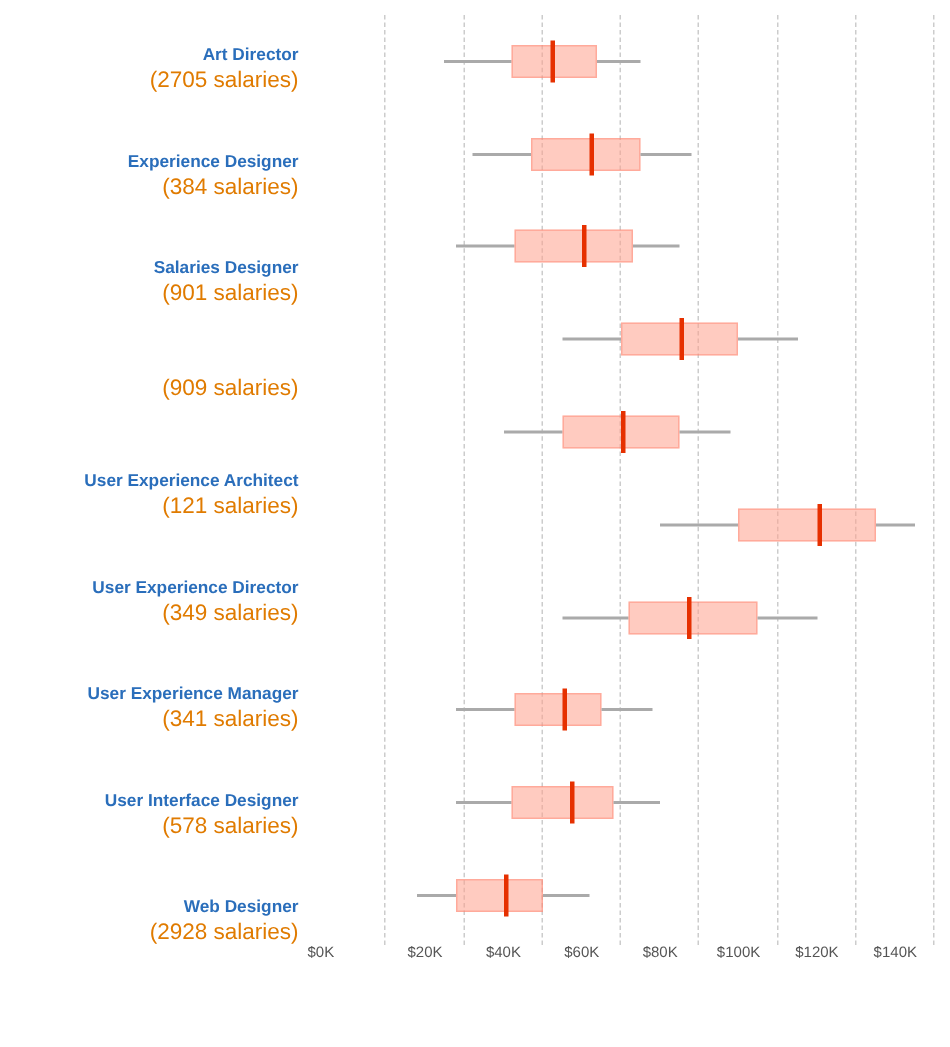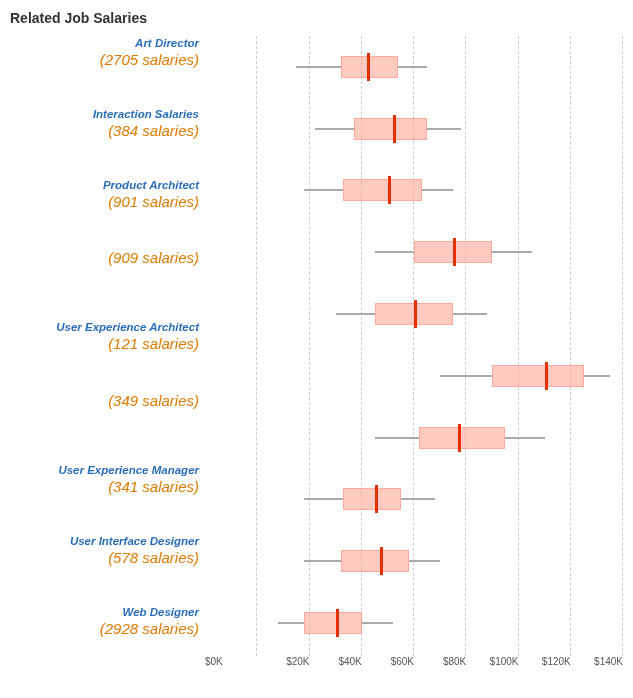--- a/index.html
+++ b/index.html
@@ -32,22 +32,22 @@
       width: 195px;
       flex-shrink: 0;
       display: flex;
       flex-direction: column;
     }
     .label-cell {
       flex: 1;
       display: flex;
       flex-direction: column;
       align-items: flex-end;
+      justify-content: center;
       padding-right: 6px;
-      font-style: italic;
     }
     .job-title {
       color: #2a6ebb;
       text-align: right;
       font-size: 11.5px;
       font-weight: bold;
       line-height: 1.3;
     }
     .salary-count {
       color: #e07b00;
@@ -116,55 +116,55 @@
       transform: translateY(-50%);
     }
     .x-axis {
       display: flex;
       flex-direction: row;
       height: 20px;
       margin-top: 2px;
     }
     .x-label {
       flex: 1;
-      text-align: right;
+      text-align: center;
       font-size: 10px;
       color: #555;
     }
     .x-label:first-child {
       text-align: left;
     }
   </style>
 </head>
 <body>
 
 <div class="container">
-  <div class="title">Related Job Salaries</div>
   <div class="chart-area">
     <div class="labels-col" id="labels-col">
         <div class="label-cell">
           <div class="job-title">Art Director</div>
           <div class="salary-count">(2705 salaries)</div>
         </div>
         <div class="label-cell">
-          <div class="job-title">Interaction Salaries</div>
+          <div class="job-title">Experience Designer</div>
           <div class="salary-count">(384 salaries)</div>
         </div>
         <div class="label-cell">
-          <div class="job-title">Product Architect</div>
+          <div class="job-title">Salaries Designer</div>
           <div class="salary-count">(901 salaries)</div>
         </div>
         <div class="label-cell">
           <div class="salary-count">(909 salaries)</div>
         </div>
         <div class="label-cell">
           <div class="job-title">User Experience Architect</div>
           <div class="salary-count">(121 salaries)</div>
         </div>
         <div class="label-cell">
+          <div class="job-title">User Experience Director</div>
           <div class="salary-count">(349 salaries)</div>
         </div>
         <div class="label-cell">
           <div class="job-title">User Experience Manager</div>
           <div class="salary-count">(341 salaries)</div>
         </div>
         <div class="label-cell">
           <div class="job-title">User Interface Designer</div>
           <div class="salary-count">(578 salaries)</div>
         </div>

